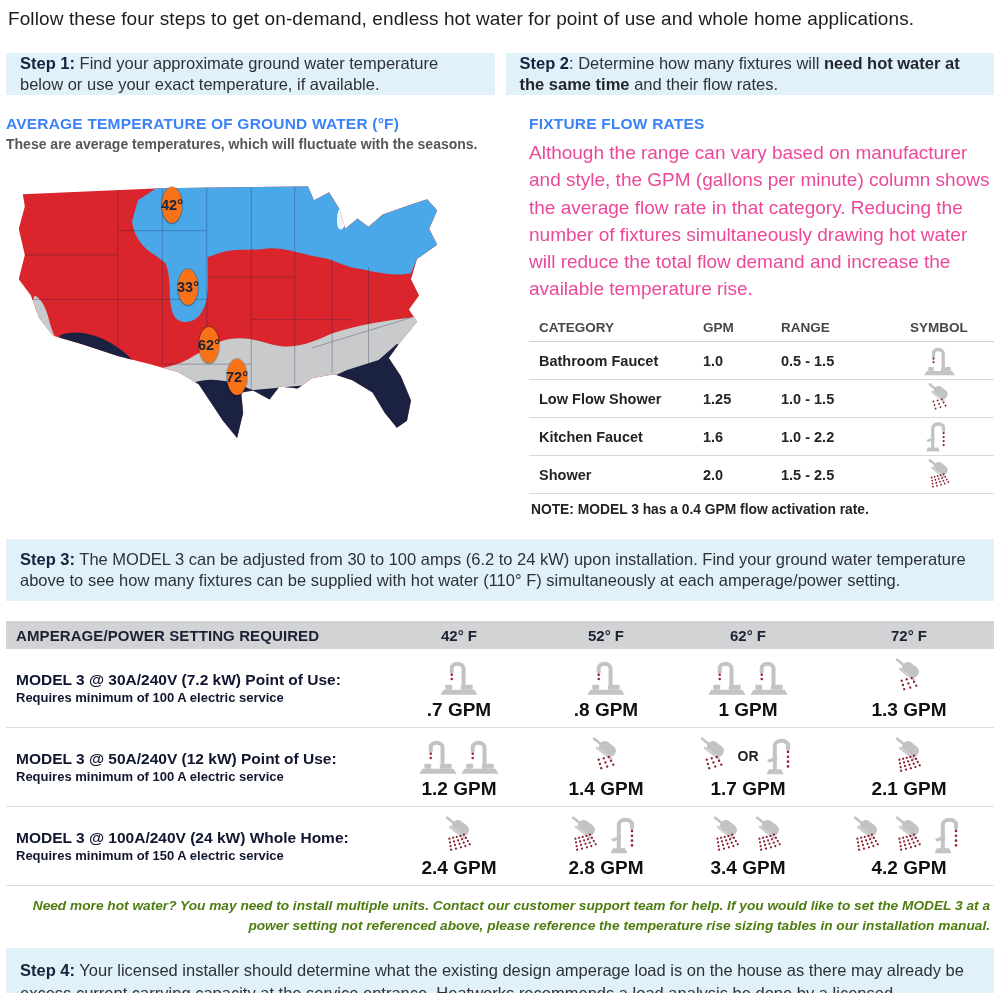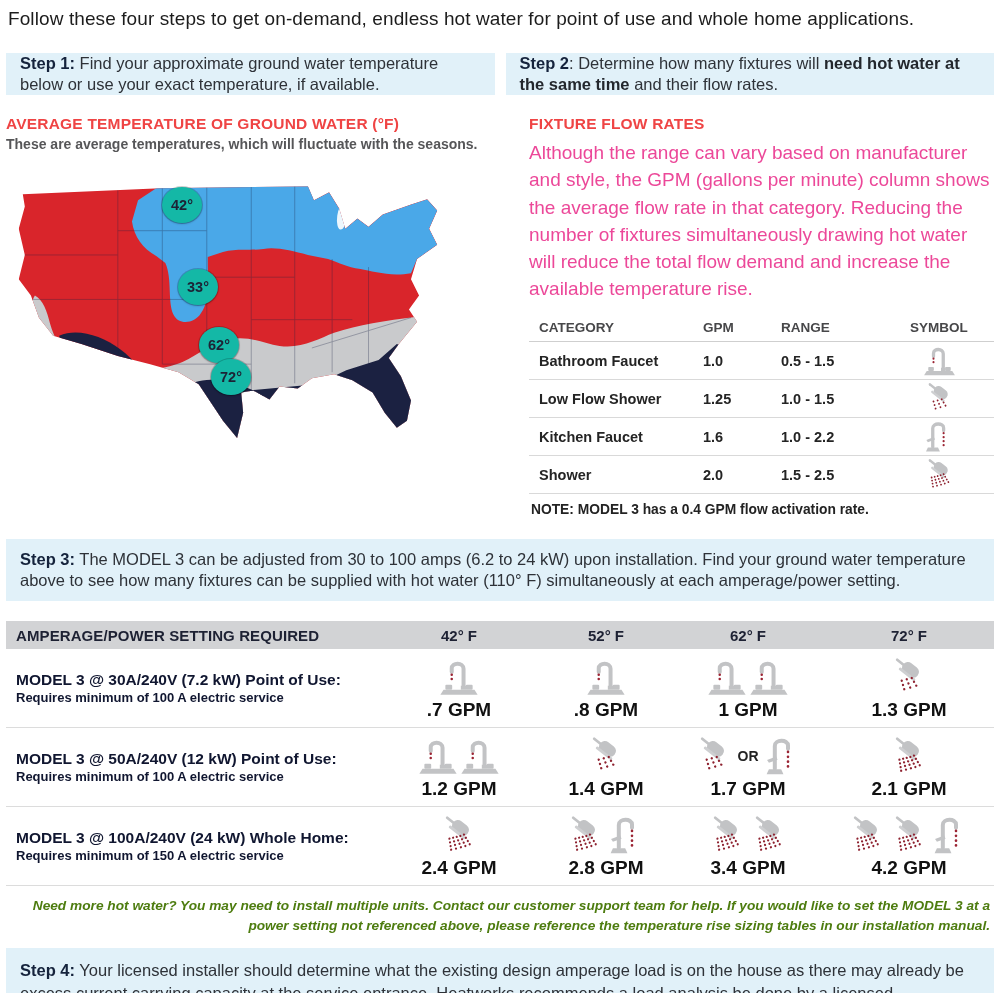--- a/index.html
+++ b/index.html
@@ -26,28 +26,28 @@
   .step-label { font-weight: bold; color: #15233c; }
   .step-row {
     display: grid; grid-template-columns: 1fr 1fr; gap: 11px;
     margin-top: 22px;
   }
   .bold-inline { font-weight: bold; color: #23272d; }
 
   
   .mid { display: grid; grid-template-columns: 505px 1fr; gap: 18px; margin-top: 20px; }
 
-  .sec-title { font-size: 15.5px; font-weight: bold; color: #ef4444; letter-spacing: .2px; }
+  .sec-title { font-size: 15.5px; font-weight: bold; color: #3b82f6; letter-spacing: .2px; }
   .map-subtitle { font-size: 14px; font-weight: bold; color: #565658; margin-top: 3px; }
 
   .map-wrap { position: relative; width: 438px; height: 278px; margin-top: 14px; margin-left: 2px; }
   .map-wrap svg { width: 100%; height: 100%; display: block; }
   .temp-badge {
-    position: absolute; width: 40px; height: 36px; border-radius: 50%;
-    background: #14b8a6; box-shadow: 0 0 0 1px rgba(0,0,0,.18), 0 1px 2px rgba(0,0,0,.25);
+    position: absolute; width: 20px; height: 36px; border-radius: 50%;
+    background: #f97316; box-shadow: 0 0 0 1px rgba(0,0,0,.18), 0 1px 2px rgba(0,0,0,.25);
     display: flex; align-items: center; justify-content: center;
     font-size: 14.5px; font-weight: bold; color: #1d2235;
   }
 
   .fixture-desc {
     font-size: 19px; font-weight: normal; color: #ec4899;
     line-height: 1.43; margin-top: 6px; padding-right: 2px;
   }
   .fixture-table { margin-top: 12px; }
   .ft-row {
@@ -205,21 +205,21 @@
               <path d="M356,100 L356,196"></path>
             </g>
 
             <ellipse cx="330" cy="50" rx="5" ry="13" fill="#ffffff" opacity="0.9" transform="rotate(8 330 50)"></ellipse>
           </g>
         </svg>
 
         <div class="temp-badge" style="left:154px; top:21px;">42°</div>
         <div class="temp-badge" style="left:170px; top:103px;">33°</div>
         <div class="temp-badge" style="left:191px; top:161px;">62°</div>
-        <div class="temp-badge" style="left:203px; top:193px;">72°</div>
+        <div class="temp-badge" style="left:219px; top:193px;">72°</div>
       </div>
     </div>
 
     <div>
       <div class="sec-title">FIXTURE FLOW RATES</div>
       <div class="fixture-desc">Although the range can vary based on manufacturer and style, the GPM (gallons per minute) column shows the average flow rate in that category. Reducing the number of fixtures simultaneously drawing hot water will reduce the total flow demand and increase the available temperature rise.</div>
 
       <div class="fixture-table">
         <div class="ft-row ft-header">
           <div>CATEGORY</div>

